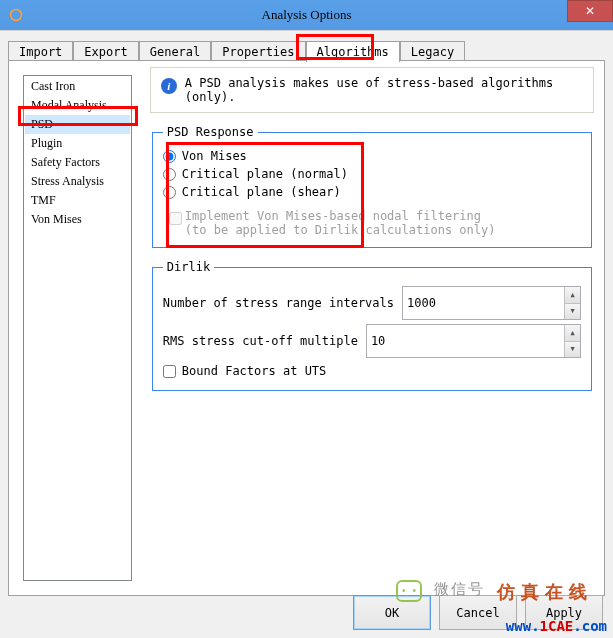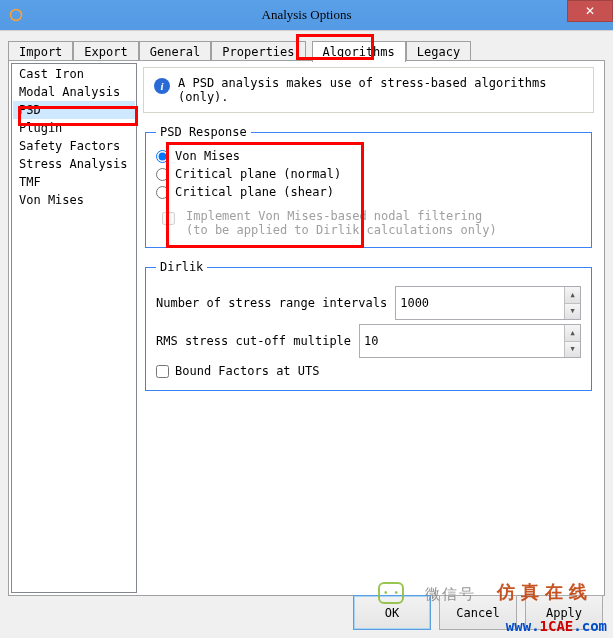--- a/index.html
+++ b/index.html
@@ -65,41 +65,41 @@
     padding: 3px 10px 3px 10px;
     margin-right: 0px;
     font-size: 12px;
     cursor: pointer;
     position: relative;
     top: 1px;
   }
   .tab.selected {
     background: #fff;
     z-index: 2;
-    margin-left: 6px;
   }
   .tab-content-border {
     border: 1px solid #a0a0a0;
     background: #fff;
     position: absolute;
     top: 30px; 
     left: 8px; right: 8px;
     height: 536px;
     top: 29px;
   }
   .content-inner {
     display: flex;
     height: 100%;
   }
   .sidebar {
     width: 126px;
-    margin: 2px;
+    margin: 14px;
     border: 1px solid #828790;
     background: #fff;
     padding: 1px 1px;
+    font-family: Liberation Serif, serif;
   }
   .side-item {
     padding: 2px 6px;
     font-size: 12px;
     cursor: pointer;
     white-space: nowrap;
   }
   .side-item.selected {
     background: #cde8ff;
   }
@@ -145,21 +145,21 @@
     padding: 2px 0;
     font-size: 12px;
   }
   .radio-row input, .check-row input {
     margin: 0;
   }
   .disabled-row {
     color: #a0a0a0;
     display: flex;
     align-items: flex-start;
-    gap: 8px;
+    gap: 0;
     margin-top: 8px;
     padding-left: 2px;
   }
   .disabled-row input[type=checkbox] { margin-top: 3px; }
   .field-row {
     display: flex;
     align-items: center;
     gap: 8px;
     margin: 4px 0;
   }
@@ -217,21 +217,21 @@
   .hl {
     position: absolute;
     border: 3px solid #ff0000;
     pointer-events: none;
     z-index: 50;
   }
   
   .wm1 {
     position: absolute;
     right: 20px; bottom: 34px;
-    display: flex; align-items: flex-end; gap: 21px;
+    display: flex; align-items: flex-start; gap: 12px;
     opacity: 0.9;
     font-family: Liberation Sans, sans-serif;
     z-index: 80;
   }
   .wm1 .bubble {
     width: 26px; height: 22px;
     border: 2px solid #8fbf3f;
     border-radius: 6px;
     position: relative;
   }

